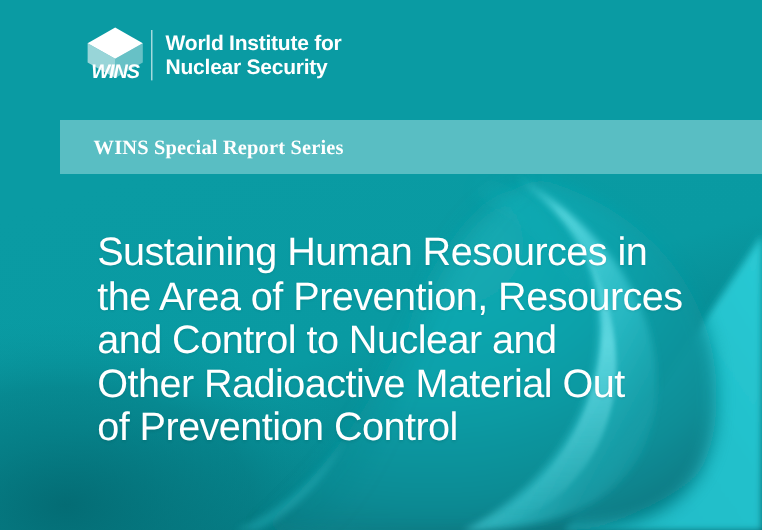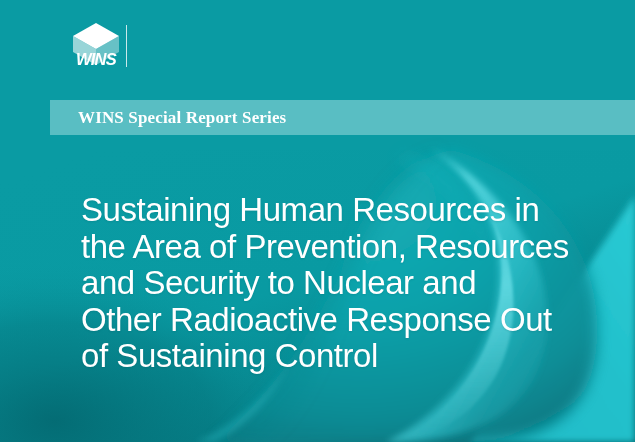--- a/index.html
+++ b/index.html
@@ -67,21 +67,21 @@
   .logo-wordmark span {
     display: block;
   }
 
   
   .series-band {
     position: absolute;
     left: 50px;
     top: 100px;
     right: 0;
-    height: 35px;
+    height: 45px;
     background: #59BEC3;
     z-index: 4;
     display: flex;
     align-items: center;
   }
   .series-band-label {
     color: #ffffff;
     font-family: "Liberation Serif", serif;
     font-size: 17px;
     font-weight: bold;
@@ -218,27 +218,31 @@
 
       <polygon points="26,2 49,15 26,28 3,15" fill="#FFFFFF"></polygon>
       <polygon points="3,15 26,28 26,44 3,31" fill="#FFFFFF" opacity="0.58"></polygon>
       <polygon points="49,15 26,28 26,44 49,31" fill="#FFFFFF" opacity="0.38"></polygon>
 
       <text x="26" y="44" text-anchor="middle" font-family="'Liberation Sans', sans-serif" font-size="16.5" font-weight="bold" font-style="italic" letter-spacing="-0.8" fill="#FFFFFF">WINS</text>
     </svg>
 
     <div class="logo-divider"></div>
 
+    <div class="logo-wordmark">
+      <span>World Institute for</span>
+      <span>Nuclear Security</span>
+    </div>
   </div>
 
   <div class="series-band">
     <div class="series-band-label">WINS Special Report Series</div>
   </div>
 
   <h1 class="cover-title">
     <span class="title-line">Sustaining Human Resources in</span>
     <span class="title-line">the Area of Prevention, Resources</span>
-    <span class="title-line">and Security to Nuclear and</span>
-    <span class="title-line">Other Radioactive Response Out</span>
-    <span class="title-line">of Sustaining Control</span>
+    <span class="title-line">and Control to Nuclear and</span>
+    <span class="title-line">Other Radioactive Material Out</span>
+    <span class="title-line">of Prevention Control</span>
   </h1>
 
 </div>
 
 </body></html>

